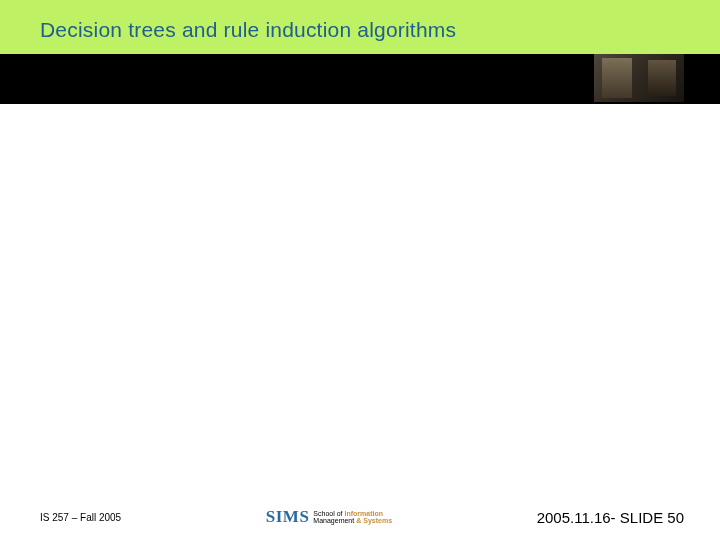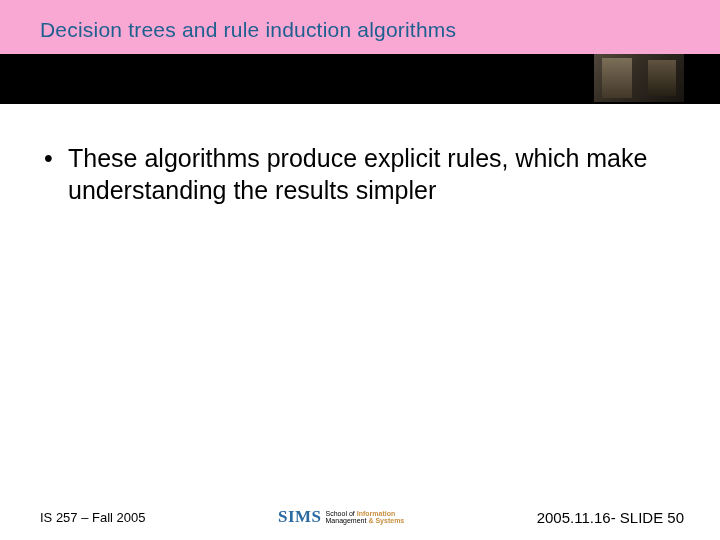--- a/index.html
+++ b/index.html
@@ -1,29 +1,29 @@
 <!DOCTYPE html>
 <html><head>
   <meta charset="utf-8">
   <style>
     * { margin: 0; padding: 0; box-sizing: border-box; }
     html, body { width: 720px; height: 540px; overflow: hidden; font-family: Arial, Helvetica, sans-serif; background: #fff; }
     .slide { width: 720px; height: 540px; position: relative; display: flex; flex-direction: column; }
-    .header { background: #f9a8d4; padding: 18px 0 12px 40px; position: relative; }
+    .header { background: #bef264; padding: 18px 0 12px 40px; position: relative; }
     .header-title { color: #206090; font-size: 21px; font-weight: 400; letter-spacing: 0.2px; }
     .header-band { background: #000; height: 50px; width: 100%; position: relative; }
     .header-img { position: absolute; top: 0; right: 36px; width: 90px; height: 48px; background: linear-gradient(135deg, #5a5042 0%, #3a3228 40%, #1a1612 100%); opacity: 0.9; }
     .header-img::before { content: ""; position: absolute; left: 8px; top: 4px; width: 30px; height: 40px; background: linear-gradient(180deg, #8a7b62 0%, #4a3e2e 100%); }
     .header-img::after { content: ""; position: absolute; right: 8px; top: 6px; width: 28px; height: 36px; background: linear-gradient(180deg, #6b5d47 0%, #2b2318 100%); }
     .body { flex: 1; padding: 38px 40px 0 44px; }
     .bullet-list { list-style: none; }
     .bullet-list li { position: relative; padding-left: 24px; font-size: 25px; line-height: 1.28; color: #000; margin-bottom: 6px; }
     .bullet-list li::before { content: "•"; position: absolute; left: 0; top: 0; font-size: 25px; }
     .footer { position: absolute; bottom: 0; left: 0; right: 0; height: 40px; display: flex; align-items: center; justify-content: space-between; padding: 0 36px 6px 40px; }
-    .footer-left { font-size: 13px; color: #000; }
+    .footer-left { font-size: 10px; color: #000; }
     .footer-right { font-size: 15px; color: #000; }
     .footer-logo { display: flex; align-items: center; gap: 4px; }
     .logo-sims { font-family: Liberation Serif, serif; font-weight: 900; font-size: 17px; color: #2a6aa0; letter-spacing: 0.5px; }
     .logo-text { display: flex; flex-direction: column; line-height: 1; font-size: 7px; }
     .logo-line1 { display: flex; gap: 2px; }
     .logo-school { color: #000; }
     .logo-info { color: #c89040; font-weight: 700; }
     .logo-line2 { display: flex; gap: 2px; }
     .logo-mgmt { color: #000; }
     .logo-amp { color: #c89040; font-weight: 700; }
@@ -34,21 +34,20 @@
 
 <div class="slide">
   <div class="header">
     <div class="header-title">Decision trees and rule induction algorithms</div>
   </div>
   <div class="header-band">
     <div class="header-img"></div>
   </div>
   <div class="body">
     <ul class="bullet-list">
-      <li>These algorithms produce explicit rules, which make understanding the results simpler</li>
     </ul>
   </div>
   <div class="footer">
     <div class="footer-left">IS 257 – Fall 2005</div>
     <div class="footer-logo">
       <span class="logo-sims">SIMS</span>
       <span class="logo-text">
         <span class="logo-line1">
           <span class="logo-school">School of</span>
           <span class="logo-info">Information</span>

